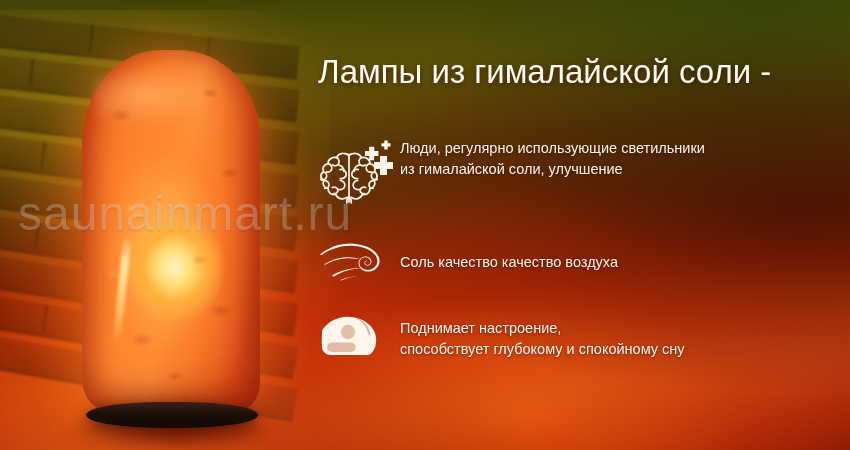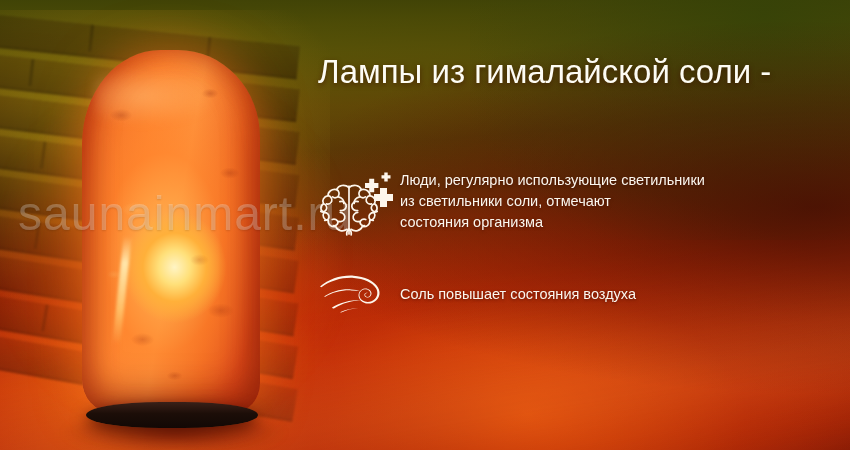--- a/index.html
+++ b/index.html
@@ -217,21 +217,21 @@
     font-size: 33px;
     line-height: 1.32;
     font-weight: 400;
     text-shadow: 0 2px 5px rgba(60,12,2,0.60);
   }
   .headline .l2 { display: block; }
 
   .features {
     position: absolute;
     left: 318px;
-    top: 168px;
+    top: 136px;
     width: 520px;
   }
   .feature {
     display: flex;
     align-items: flex-start;
   }
   .feature .ficon {
     flex: 0 0 82px;
     height: 72px;
     display: flex;
@@ -361,38 +361,57 @@
           <path d="M47.8 47.5c-2.5-1.1-5.4 0.4-5.8 3 0.3 2 2.4 3.5 4.7 3.2"></path>
           <path d="M40.2 29.6c-3.3-1-6.6 1.5-6.4 4.8 0.2 2.7 3 4.7 5.9 4.1"></path>
           <path d="M39.7 40.4c-3.1 0.3-5.3 3.2-4.4 6 0.7 2.2 3.3 3.6 5.9 3"></path>
           <path d="M41.6 24.9c-3.4 0.6-6 3.6-5.4 6.6"></path>
 
           <path d="M31 57c-1.8 1.4-2.6 3.6-2.2 5.8M31 57c1.8 1.4 2.6 3.6 2.2 5.8"></path>
         </svg>
       </div>
       <div class="ftext">
         <span>Люди, регулярно использующие светильники</span>
-        <span>из светильники соли, отмечают</span>
-        <span>состояния организма</span>
+        <span>из гималайской соли, улучшение</span>
       </div>
     </div>
 
     <div class="feature f-air">
       <div class="ficon">
         <svg width="76" height="44" viewBox="0 0 76 44" fill="#fdf6ec" stroke="none">
 
           <path d="M2 15.5c9-7.5 21-11.5 33.5-10.8 11 0.6 20.5 5 24.5 11.8 3.4 5.8 1 12.6-5.3 15.2-5.6 2.3-12.2-0.2-13.8-5.2-1.4-4.3 1.6-8.6 6-9 3.6-0.3 6.6 2.1 6.6 5.1 0 2.4-1.9 4.2-4.2 4-1.6-0.1-2.8-1.2-2.9-2.6-0.1-1.3 0.9-2.4 2.2-2.3 0.4 0 0.8 0.2 1.1 0.4-1.5-0.3-2.7 0.6-2.6 1.9 0.1 1.1 1.1 1.9 2.3 1.9 1.8 0 3.2-1.5 3.1-3.4-0.2-2.5-2.6-4.4-5.6-4.2-3.7 0.3-6.3 3.8-5.2 7.5 1.3 4.3 7 6.4 11.8 4.4 5.4-2.2 7.4-8 4.5-12.9-3.5-5.9-12.2-9.8-22.2-10.4C24.6 6.2 12.6 9.5 3.4 16.2z"></path>
 
           <path d="M6 25.6c7.4-5.1 17.3-7.8 27-7.2 3.6 0.2 7 0.8 10 1.8-3.1-0.4-6.4-0.7-9.9-0.8-9.3-0.3-18.6 1.9-25.8 6.4z"></path>
 
           <path d="M14 36.4c8.6-5.2 19.8-7.9 30.7-7.4-10.4 0.5-20.6 3.3-28.3 8.2-1 0.6-2 0.4-2.4-0.8z"></path>
 
           <path d="M22 41.3c5.4-2.6 11.9-4.1 18.3-4.3-6.2 0.6-12.3 2.2-17.1 4.6z"></path>
         </svg>
       </div>
       <div class="ftext">
-        <span>Соль повышает состояния воздуха</span>
-      </div>
-    </div>
-
+        <span>Соль качество качество воздуха</span>
+      </div>
+    </div>
+
+    <div class="feature f-sleep">
+      <div class="ficon">
+        <svg width="74" height="52" viewBox="0 0 74 52" fill="#fdf6ec" stroke="none">
+
+          <path d="M4 16.5c4.5-7.5 13-12.6 22-13.6 10.5-1.2 20.5 2.4 26.6 9.2 4.5 5 6.4 11.4 5.3 17.6-0.6 3.6-2.2 6.9-4.6 9.6-1 1.1-2.5 1.7-4 1.7H12.6c-4.6 0-8.3-3.5-8.7-8-0.5-5.6 0.2-11.4 0.1-16.5z"></path>
+
+          <path d="M20.5 13.2c2.5-3 6.6-4.4 10.4-3.3 4 1.2 6.7 4.7 6.7 8.7 0 1-0.2 2-0.5 2.9H22.8c-2 0-3.6-1.5-3.7-3.5-0.1-1.7 0.3-3.4 1.4-4.8z" fill="#b0380f" opacity="0.0"></path>
+
+          <path d="M39.5 4.1c4.6 2 8.4 5.4 10.7 9.7 1.3 2.5 2 5.2 2 8-0.9-0.2-1.6-0.9-1.8-1.8-0.8-4-2.7-7.7-5.6-10.6-1.8-1.8-3.9-3.3-6.2-4.3z" fill="#a8320c" opacity="0.35"></path>
+
+          <path d="M9.5 31.6c0.6-2.1 2.7-3.4 4.9-3h18.4c2.6 0 4.7 2.1 4.7 4.7 0 2.6-2.1 4.7-4.7 4.7H13.6c-3.1 0-5.2-3.3-4.1-6.4z" fill="#a8320c" opacity="0.30"></path>
+
+          <circle cx="30" cy="18" r="7.2" fill="#a8320c" opacity="0.28"></circle>
+        </svg>
+      </div>
+      <div class="ftext">
+        <span>Поднимает настроение,</span>
+        <span>способствует глубокому и спокойному сну</span>
+      </div>
+    </div>
 
   </div>
 </div>
 
 </body></html>

